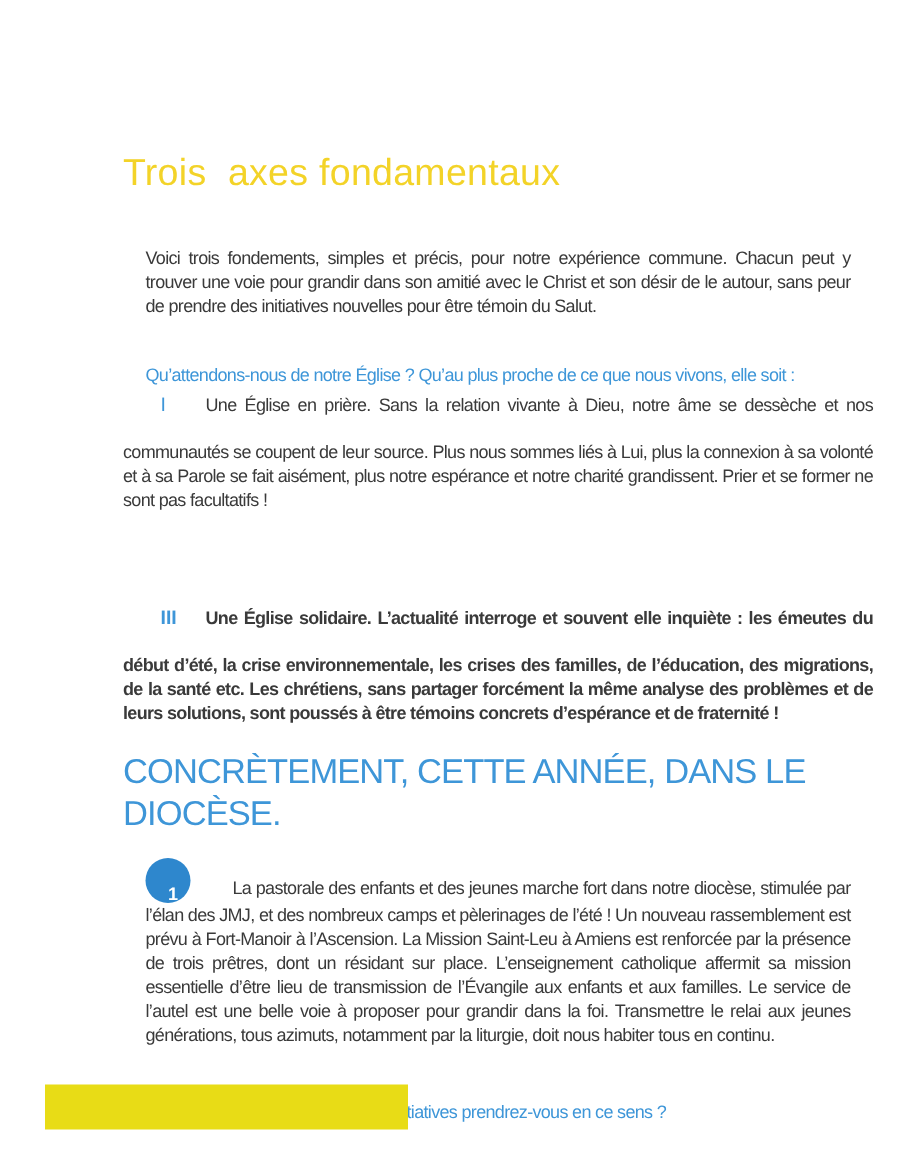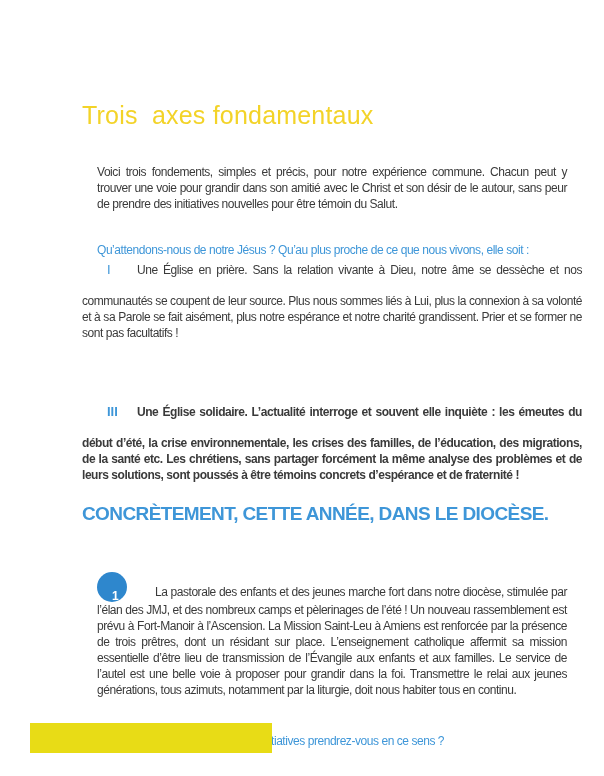--- a/index.html
+++ b/index.html
@@ -55,23 +55,23 @@
     display: inline-block;
     width: 20px;
     text-indent: 0;
     color: var(--accent-blue);
     font-size: 13px;
     letter-spacing: 0;
   }
 
   .section-heading {
     top: 455px;
-    font-size: 19px;
+    font-size: 23px;
     line-height: 28px;
-    font-weight: 700;
+    font-weight: 400;
     letter-spacing: -0.6px;
     color: var(--accent-blue);
   }
 
   .diocese-item { top: 512px; }
   .number-badge {
     display: inline-block;
     width: 19px; height: 19px;
     margin-right: 13px;
     border-radius: 50%;
@@ -96,21 +96,21 @@
 </style>
 </head>
 <body>
 
 <div class="page">
 
   <h1 class="abs page-title">Trois  axes fondamentaux</h1>
 
   <div class="abs body-copy intro-block">
     <div>Voici trois fondements, simples et précis, pour notre expérience commune. Chacun peut y trouver une voie pour grandir dans son amitié avec le Christ et son désir de le autour, sans peur de prendre des initiatives nouvelles pour être témoin du Salut.</div>
-    <div class="blue-line">Qu’attendons-nous de notre Jésus ? Qu’au plus proche de ce que nous vivons, elle soit :</div>
+    <div class="blue-line">Qu’attendons-nous de notre Église ? Qu’au plus proche de ce que nous vivons, elle soit :</div>
   </div>
 
   <p class="abs body-copy axis-item a1"><span class="axis-numeral">I</span><span>Une Église en prière. Sans la relation vivante à Dieu, notre âme se dessèche et nos communautés se coupent de leur source. Plus nous sommes liés à Lui, plus la connexion à sa volonté et à sa Parole se fait aisément, plus notre espérance et notre charité grandissent. Prier et se former ne sont pas facultatifs !</span></p>
 
 
   <p class="abs body-copy axis-item a3"><span class="axis-numeral">III</span><span>Une Église solidaire. L’actualité interroge et souvent elle inquiète : les émeutes du début d’été, la crise environnementale, les crises des familles, de l’éducation, des migrations, de la santé etc. Les chrétiens, sans partager forcément la même analyse des problèmes et de leurs solutions, sont poussés à être témoins concrets d’espérance et de fraternité !</span></p>
 
   <h2 class="abs section-heading">CONCRÈTEMENT, CETTE ANNÉE, DANS LE DIOCÈSE.</h2>
 
   <div class="abs body-copy diocese-item">

